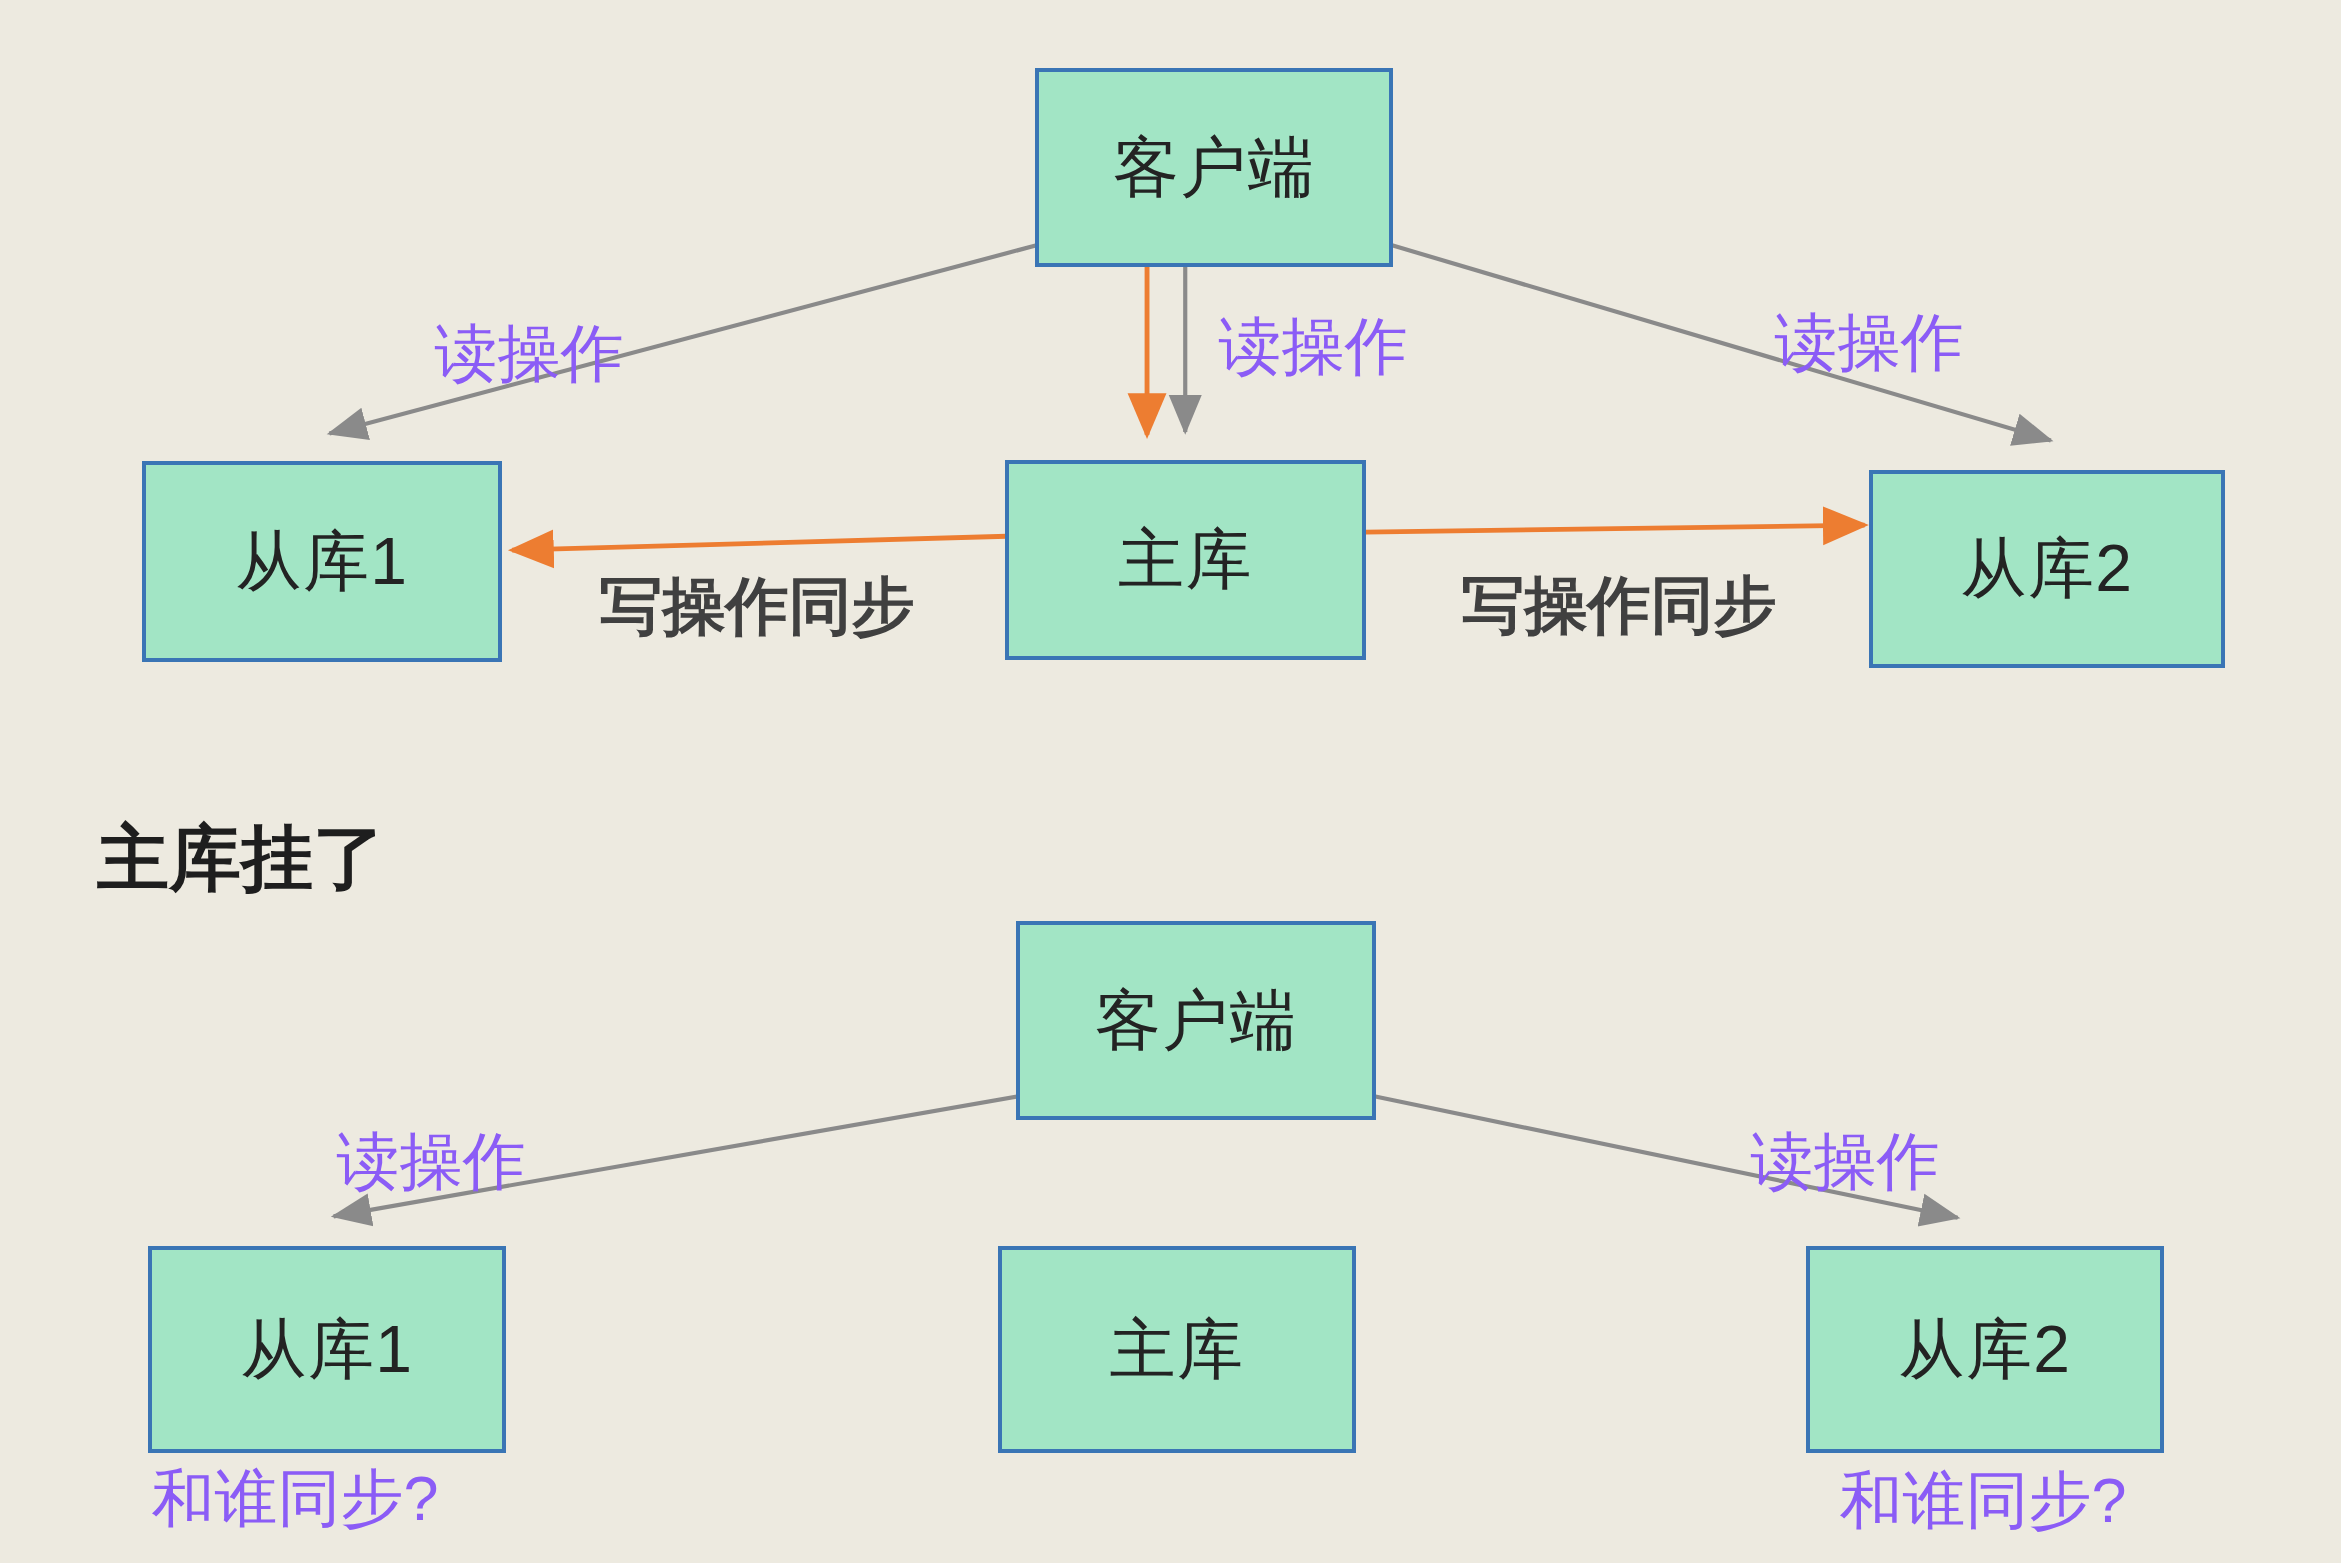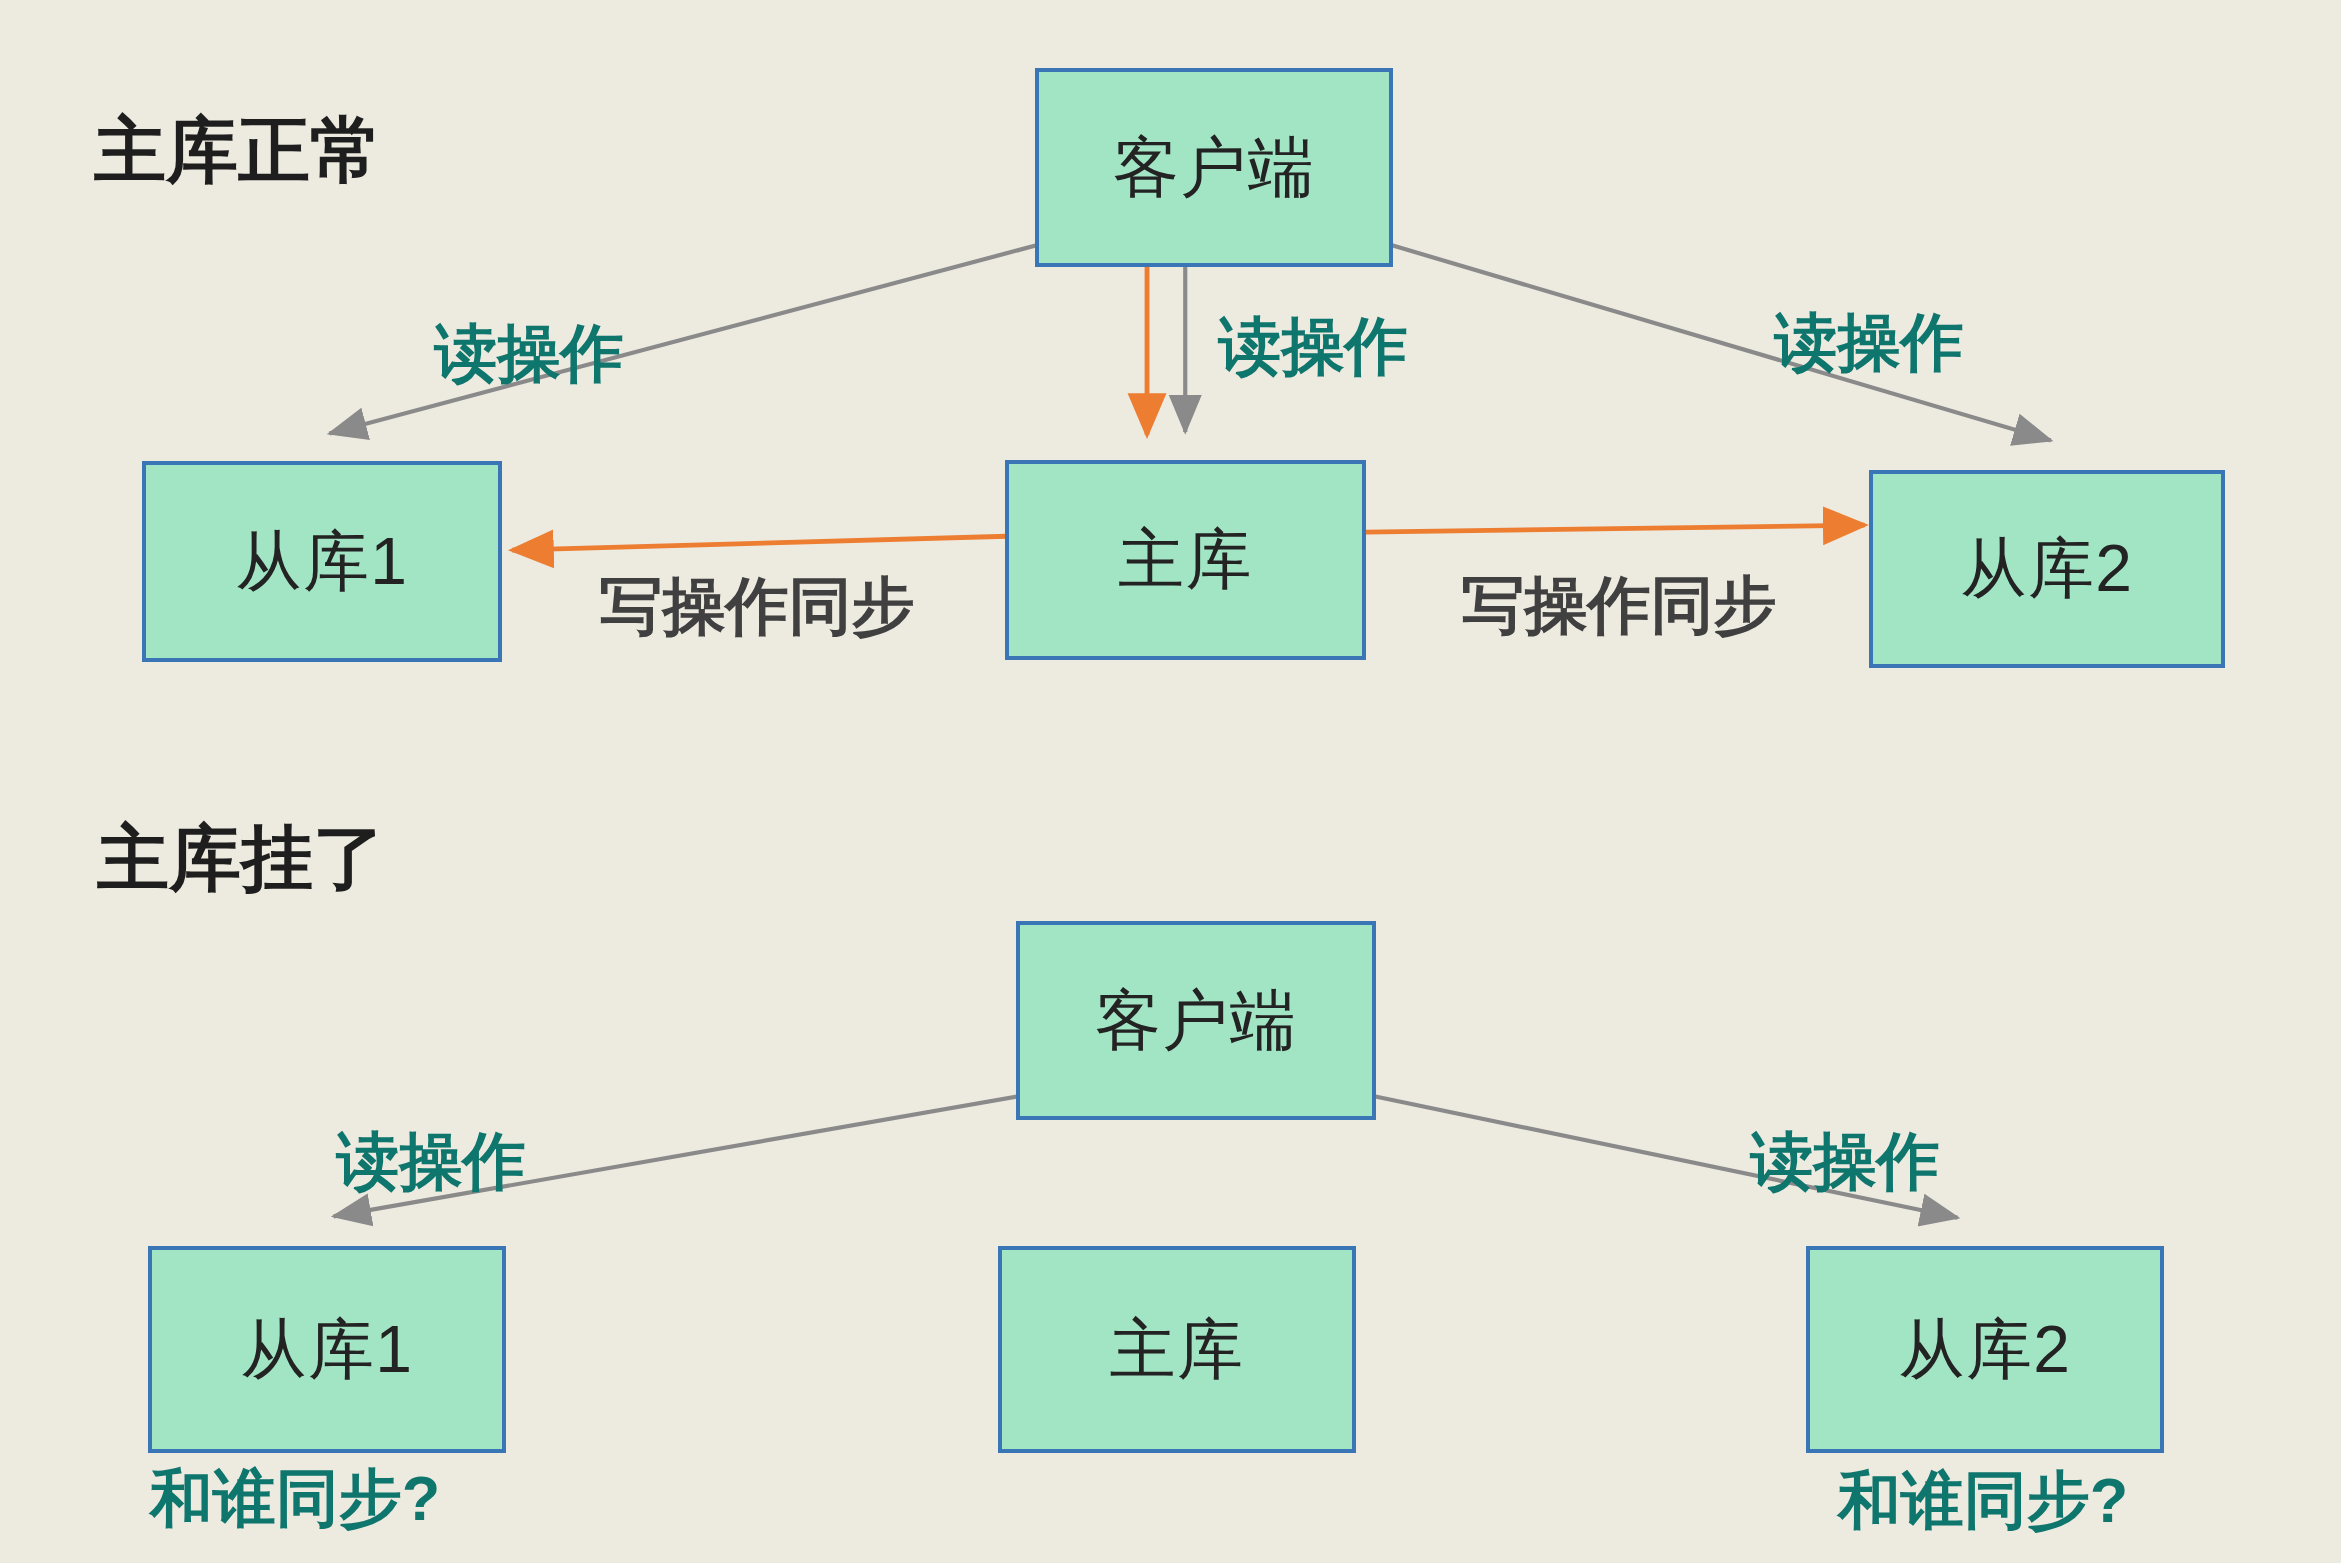--- a/index.html
+++ b/index.html
@@ -43,22 +43,22 @@
     position: absolute;
     font-size: 72px;
     font-weight: 600;
     color: #1E1E1E;
     white-space: nowrap;
   }
   .edge-label {
     position: absolute;
     transform: translateX(-50%);
     font-size: 63px;
-    font-weight: 700;
-    color: #0f766e;
+    font-weight: 400;
+    color: #8b5cf6;
     white-space: nowrap;
   }
   .edge-label.orange {
     color: #404040;
     font-weight: 700;
   }
   .gray-line {
     stroke: #8A8A8A;
     stroke-width: 6;
     fill: none;
@@ -88,21 +88,20 @@
     <line class="orange-line" x1="1651" y1="350" x2="1651" y2="626" marker-end="url(#arrow-orange)"></line>
     <line class="gray-line" x1="1706" y1="350" x2="1706" y2="622" marker-end="url(#arrow-gray)"></line>
     <line class="gray-line" x1="2000" y1="352" x2="2952" y2="634" marker-end="url(#arrow-gray)"></line>
     <line class="orange-line" x1="1449" y1="772" x2="737" y2="792" marker-end="url(#arrow-orange)"></line>
     <line class="orange-line" x1="1965" y1="766" x2="2684" y2="756" marker-end="url(#arrow-orange)"></line>
 
     <line class="gray-line" x1="1466" y1="1578" x2="480" y2="1751" marker-end="url(#arrow-gray)"></line>
     <line class="gray-line" x1="1978" y1="1578" x2="2818" y2="1753" marker-end="url(#arrow-gray)"></line>
   </svg>
 
-  <div class="section-title" style="left:94px; top:103px;">主库正常</div>
 
   <div class="node" style="left:1035px; top:43px; width:358px; height:199px;">
     <span>客户端</span>
   </div>
 
   <div class="node" style="left:142px; top:436px; width:360px; height:201px;">
     <span>从库1</span>
   </div>
 
   <div class="node" style="left:1005px; top:435px; width:361px; height:200px;">

